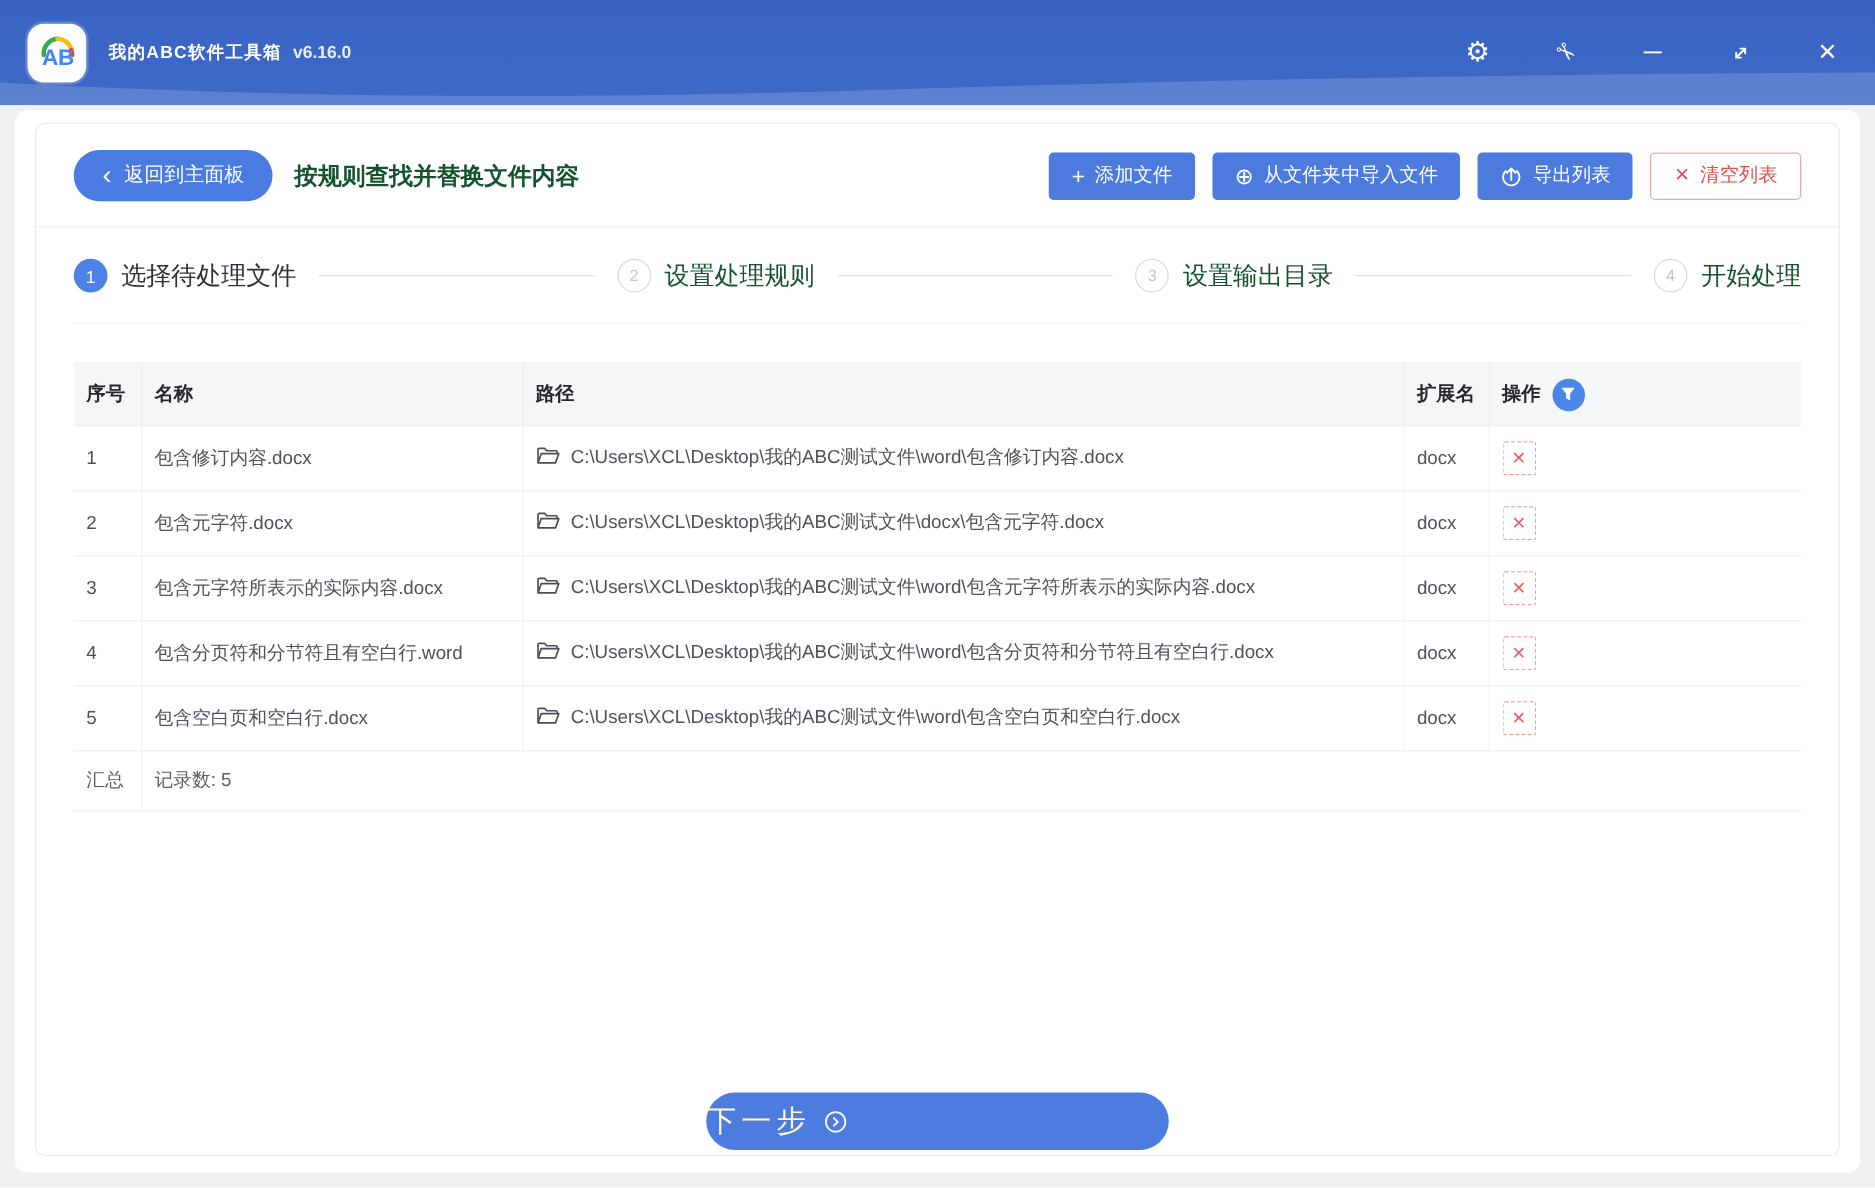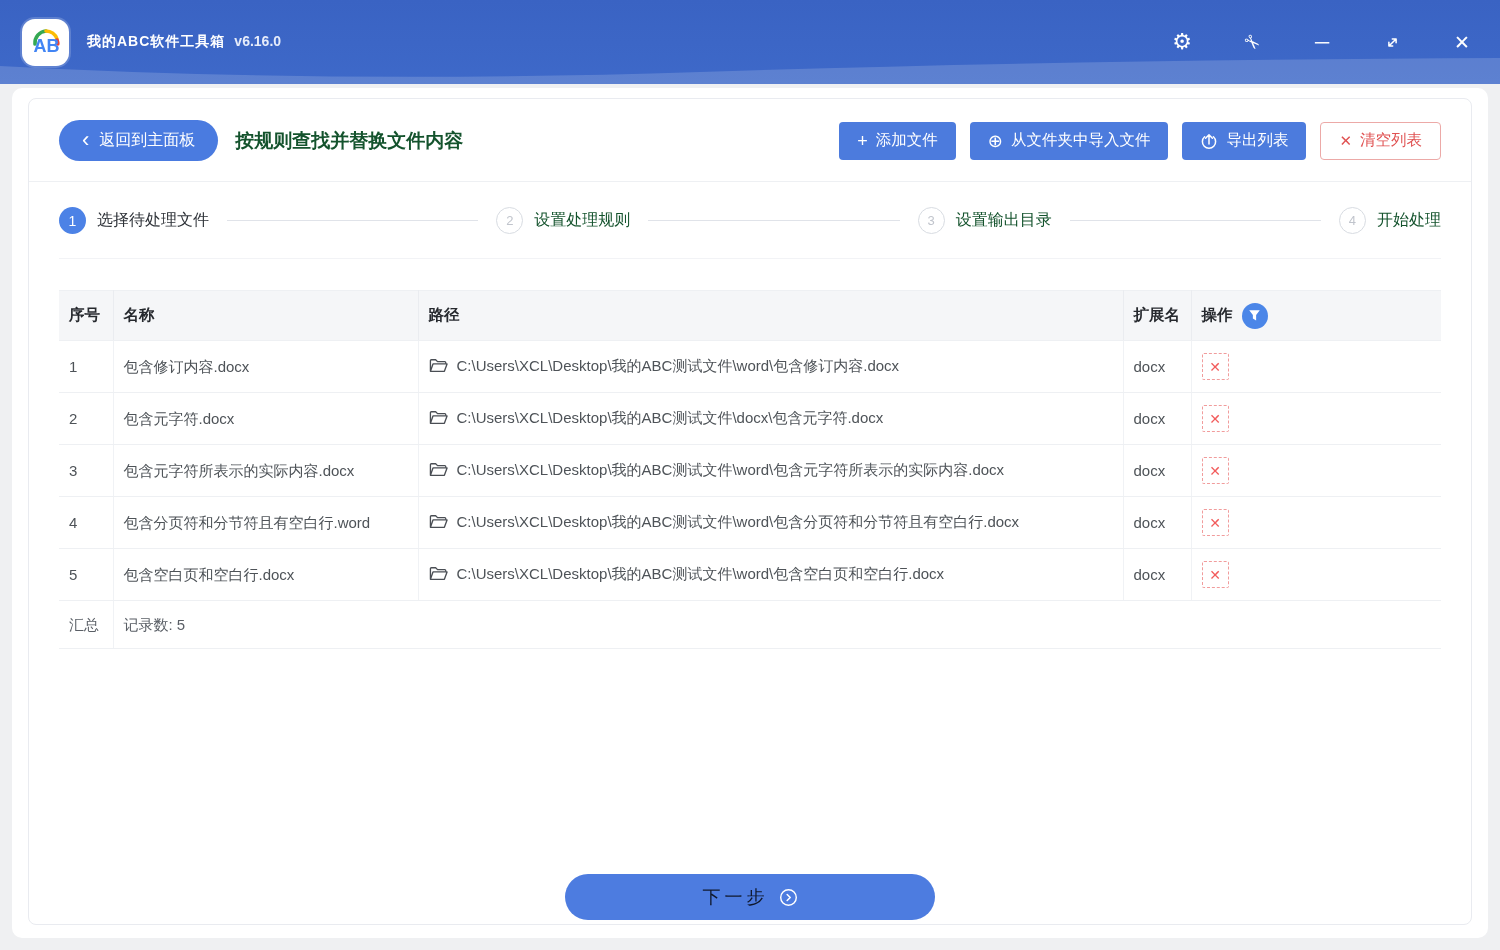--- a/index.html
+++ b/index.html
@@ -77,21 +77,21 @@
   
   .steps { display:flex; align-items:center; padding:25px 30px 24px 30px; }
   .step { display:flex; align-items:center; gap:11px; flex:none; }
   .step-circle {
     width:27px; height:27px; border-radius:50%;
     display:flex; align-items:center; justify-content:center;
     font-size:14px; flex:none;
   }
   .step.active .step-circle { background:#4C82E6; color:#fff; }
   .step.pending .step-circle { background:#fff; border:1px solid #D8DCE2; color:#C0C4CC; font-size:13px; }
-  .step-label { font-size:16px; }
+  .step-label { font-size:20px; }
   .step.active .step-label { color:#2E3238; }
   .step.pending .step-label { color:#14532d; }
   .step-connector { flex:1; height:1px; background:#E0E3E9; margin:0 18px; }
   .steps-divider { margin:0 30px; border-top:1px solid #F2F3F6; }
 
   
   .table-wrap { margin:31px 30px 0 30px; }
   table { width:100%; border-collapse:collapse; table-layout:fixed; }
   col.c1{width:54px;} col.c2{width:305px;} col.c3{width:705px;} col.c4{width:68px;}
   th {
@@ -118,22 +118,22 @@
     border:1px dashed #F19C9C; border-radius:2px; color:#F25B5B;
     display:flex; align-items:center; justify-content:center; font-size:14px;
     font-family:inherit;
   }
   tfoot td { color:#5A5F66; height:48px;margin-top:44px; }
 
   
   .next-btn {
     position:absolute; left:50%; transform:translateX(-50%); bottom:4px;
     width:370px; height:46px; border-radius:23px; border:none; cursor:pointer;
-    background:#4D7CE0; color:#0f172a; font-size:18px; font-family:inherit;
-    display:flex; align-items:center; justify-content:center; gap:10px;
+    background:#4D7CE0; color:#fef9c3; font-size:24px; font-family:inherit;
+    display:flex; align-items:center; gap:10px;
     letter-spacing:4px;
   }
   .next-ic { display:inline-flex; letter-spacing:0; }
 </style>
 </head>
 <body>
 
 <div class="titlebar">
   <svg class="titlebar-wave" viewBox="0 0 1500 34" preserveAspectRatio="none">
     <path d="M0 16 Q 330 34 700 22 T 1500 8 L1500 34 L0 34 Z" fill="rgba(255,255,255,0.16)"></path>

